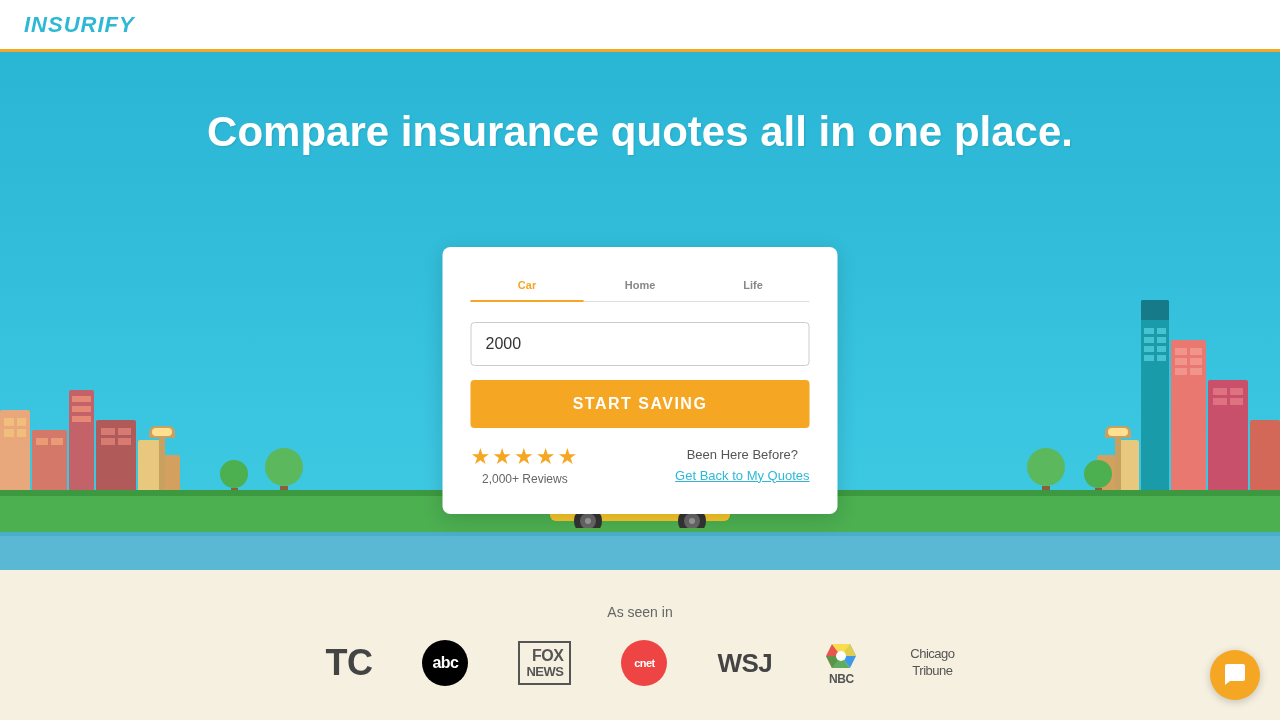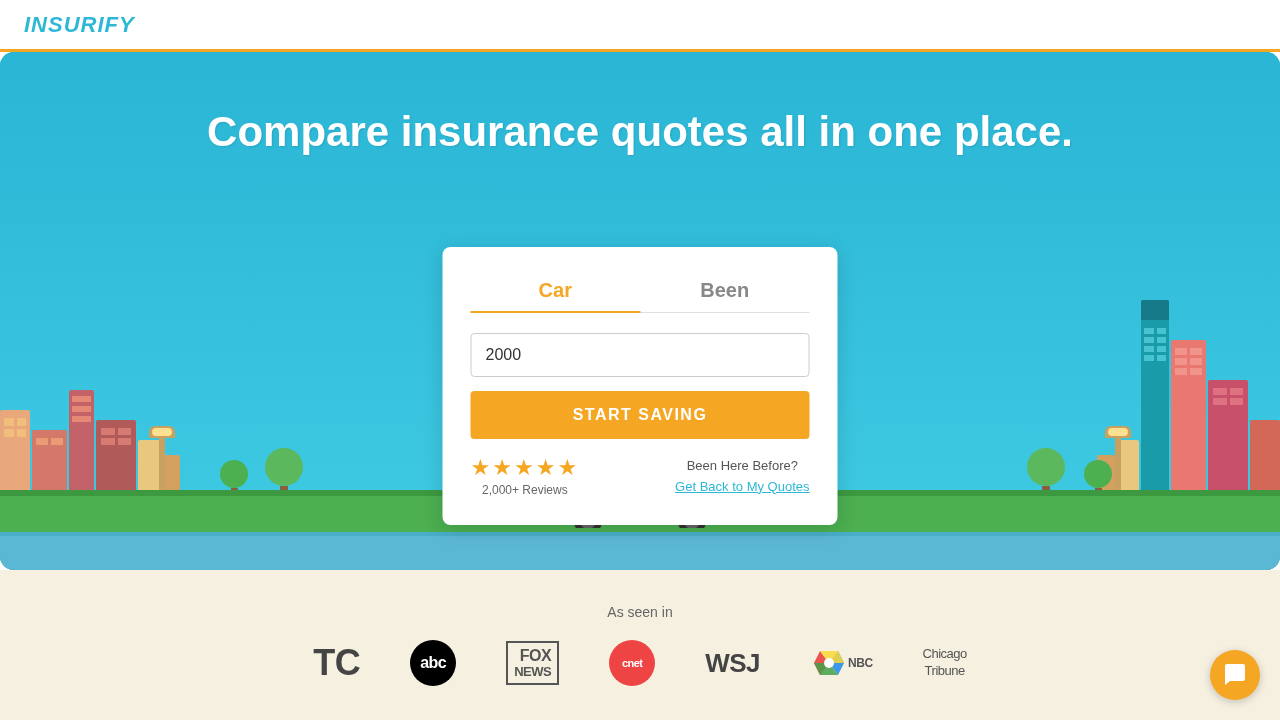--- a/index.html
+++ b/index.html
@@ -50,21 +50,20 @@
       letter-spacing: 0.5px;
     }
 
     
     .hero {
       position: absolute;
       top: 52px; left: 0; right: 0;
       height: 518px;
       background: #2db8d6;
       overflow: hidden;
-      border-radius: 14px;
     }
 
     
     .hero-sky {
       position: absolute;
       top: 0; left: 0; right: 0;
       bottom: 80px;
       background: linear-gradient(180deg, #29b5d4 0%, #3dc8e2 100%);
     }
 
@@ -133,21 +132,21 @@
     
     .tabs {
       display: flex;
       border-bottom: 1px solid #e0e0e0;
       margin-bottom: 20px;
     }
     .tab {
       flex: 1;
       text-align: center;
       padding: 8px 0 10px;
-      font-size: 20px;
+      font-size: 11px;
       font-weight: 600;
       color: #888;
       cursor: pointer;
       position: relative;
     }
     .tab.active {
       color: #f5a623;
     }
     .tab.active::after {
       content: '';
@@ -282,21 +281,21 @@
       background: #ef4444;
       color: #fff;
       border-radius: 50%;
       width: 46px; height: 46px;
       display: flex; align-items: center; justify-content: center;
       font-size: 11px;
       font-weight: 900;
     }
     .media-logo.wsj { font-size: 26px; font-weight: 900; color: #444; }
     .media-logo.nbc {
-      display: flex; align-items: center;
+      display: flex; flex-direction: column; align-items: center;
       font-size: 13px;
       font-weight: 900;
       color: #555;
     }
     .media-logo.chicago {
       font-size: 13px;
       font-weight: 400;
       color: #555;
       text-align: center;
       line-height: 1.3;
@@ -475,21 +474,22 @@
 
   <div class="hero-text">
     <h1>
       <span>Compare insurance quotes all in one place.</span><br>
     </h1>
   </div>
 
   <div class="quote-card">
     <div class="tabs">
       <div class="tab active">Car</div>
-      <div class="tab">Been</div>
+      <div class="tab">Home</div>
+      <div class="tab">Life</div>
     </div>
     <input class="zip-input" type="text" value="2000" style="">
     <button class="start-btn">START SAVING</button>
     <div class="reviews-row">
       <div class="stars-section">
         <div class="stars">★★★★★</div>
         <div class="reviews-count">2,000+ Reviews</div>
       </div>
       <div class="returning-section">
         <div class="been-here">Been Here Before?</div>

